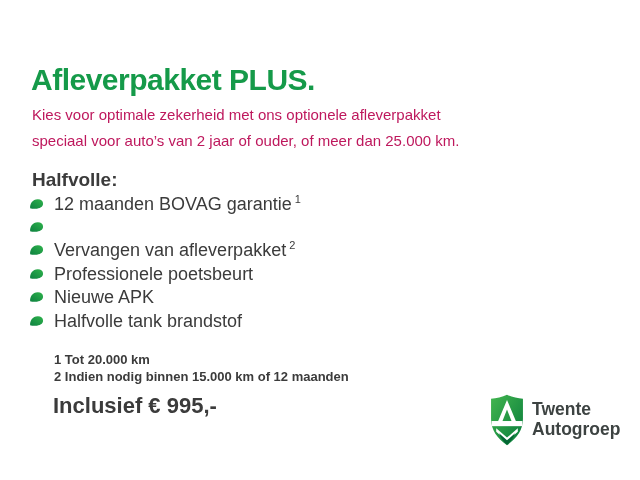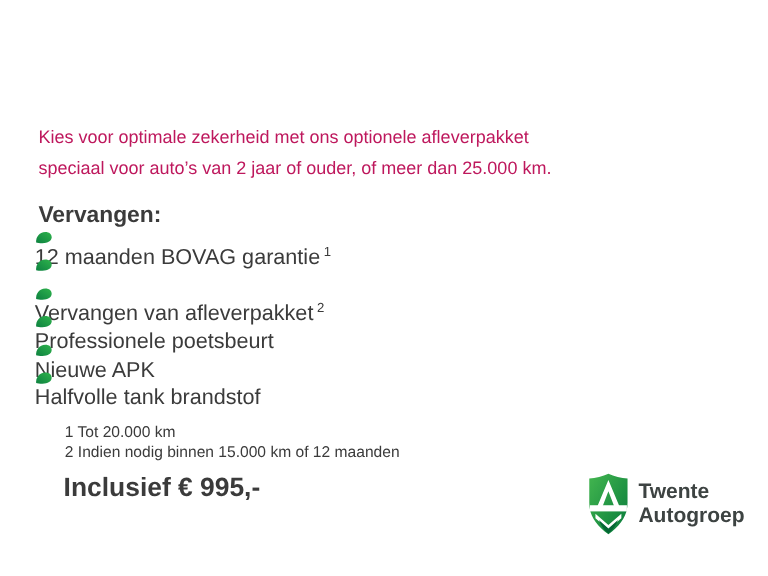--- a/index.html
+++ b/index.html
@@ -46,23 +46,22 @@
   .benefits {
     position: absolute;
     left: 29px;
     top: 192px;
     margin: 0;
     padding: 0;
     list-style: none;
   }
   .benefit-row {
     display: flex;
-    align-items: flex-start;
+    align-items: center;
     height: 23.4px;
-    flex-direction: column;
   }
   .leaf {
     width: 15px;
     height: 12px;
     margin-right: 10px;
     flex: 0 0 auto;
   }
   .benefit-text {
     font-size: 18px;
     color: #3b3b3b;
@@ -73,21 +72,21 @@
     vertical-align: 7px;
     margin-left: 3px;
     color: #3b3b3b;
   }
   .footnotes {
     position: absolute;
     left: 54px;
     top: 352px;
     font-size: 13px;
     line-height: 16.5px;
-    font-weight: 400;
+    font-weight: 700;
     color: #3b3b3b;
     white-space: nowrap;
   }
   .price {
     position: absolute;
     left: 53px;
     top: 393px;
     font-size: 22px;
     font-weight: 700;
     color: #3b3b3b;
@@ -127,27 +126,28 @@
     </linearGradient>
     <linearGradient id="shieldGrad" x1="0" y1="0" x2="1" y2="1">
       <stop offset="0" stop-color="#43b64f"></stop>
       <stop offset="1" stop-color="#077a3b"></stop>
     </linearGradient>
   </defs>
 </svg>
 
 <div class="page">
 
+  <div class="title">Afleverpakket PLUS.</div>
 
   <div class="intro">
     <div>Kies voor optimale zekerheid met ons optionele afleverpakket</div>
     <div>speciaal voor auto’s van 2 jaar of ouder, of meer dan 25.000 km.</div>
   </div>
 
-  <div class="included-label">Vervangen:</div>
+  <div class="included-label">Halfvolle:</div>
 
   <ul class="benefits">
     <li class="benefit-row">
       <svg class="leaf" viewBox="0 0 16 12">
           <path d="M1.2,10.4 C0.7,6 3.8,1 9.4,1 C12.9,1 15,2.9 15,5.7 C15,8.9 11.5,11 6.8,11 C4.3,11 2.2,10.8 1.2,10.4 Z" fill="url(#leafGrad)"></path>
         </svg>
       <span class="benefit-text"><span>12 maanden BOVAG garantie</span><sup class="sup">1</sup></span>
     </li>
     <li class="benefit-row">
       <svg class="leaf" viewBox="0 0 16 12">

